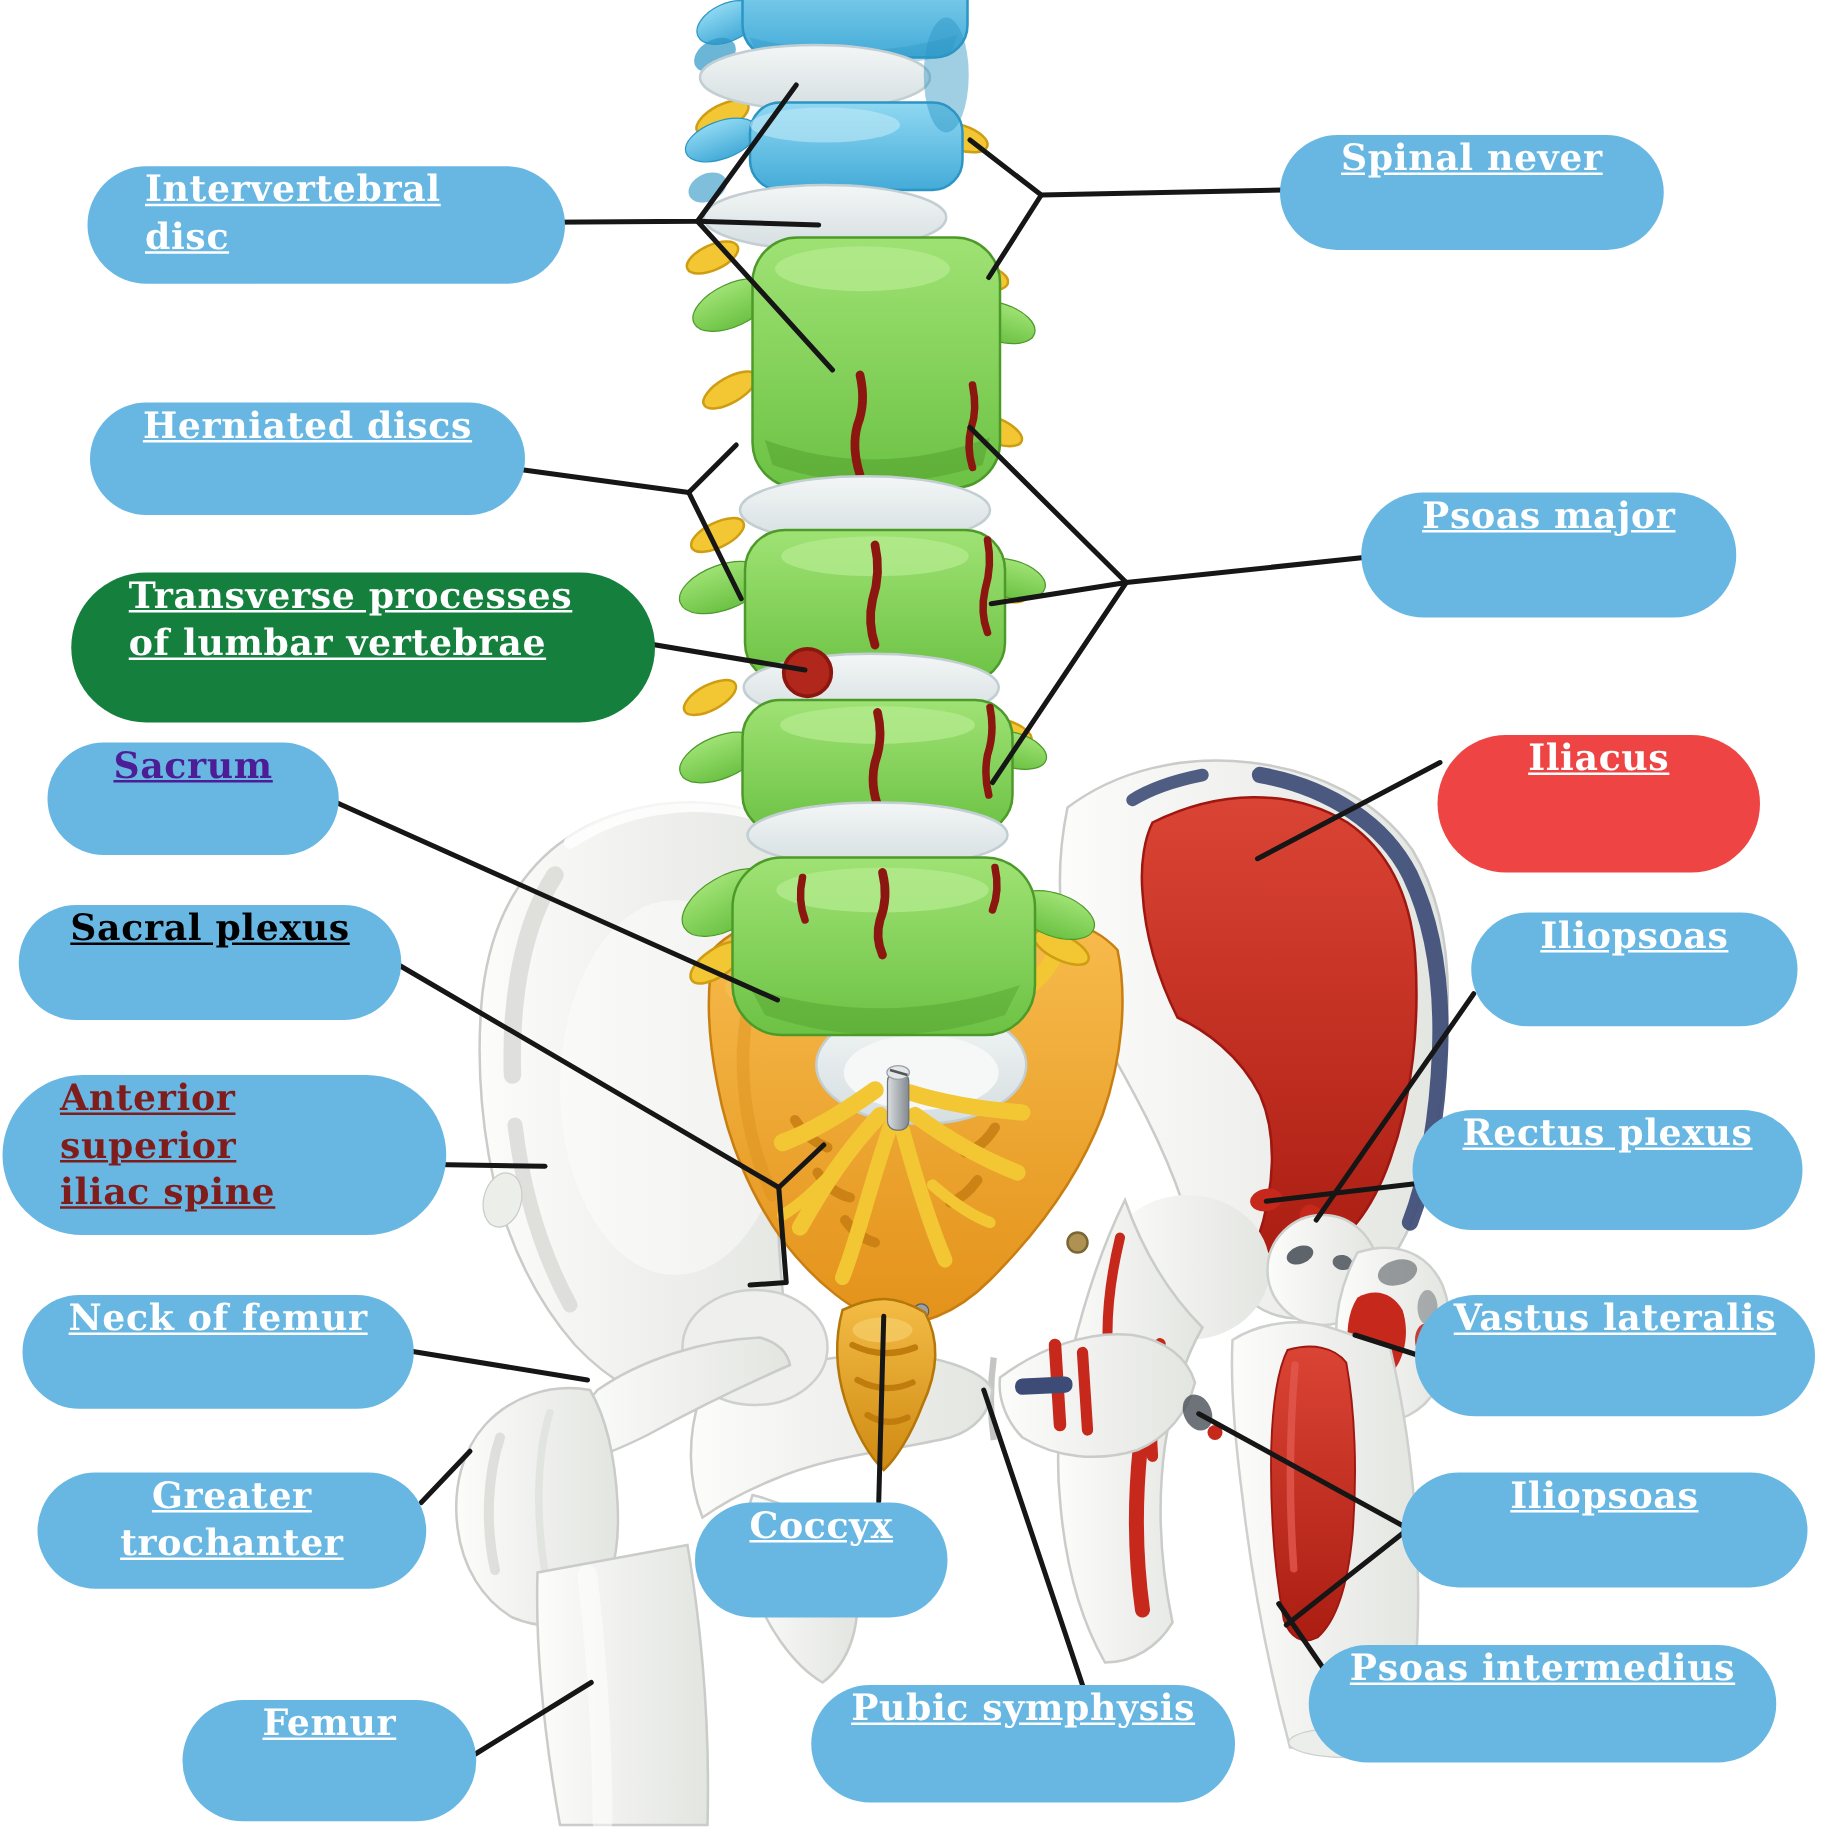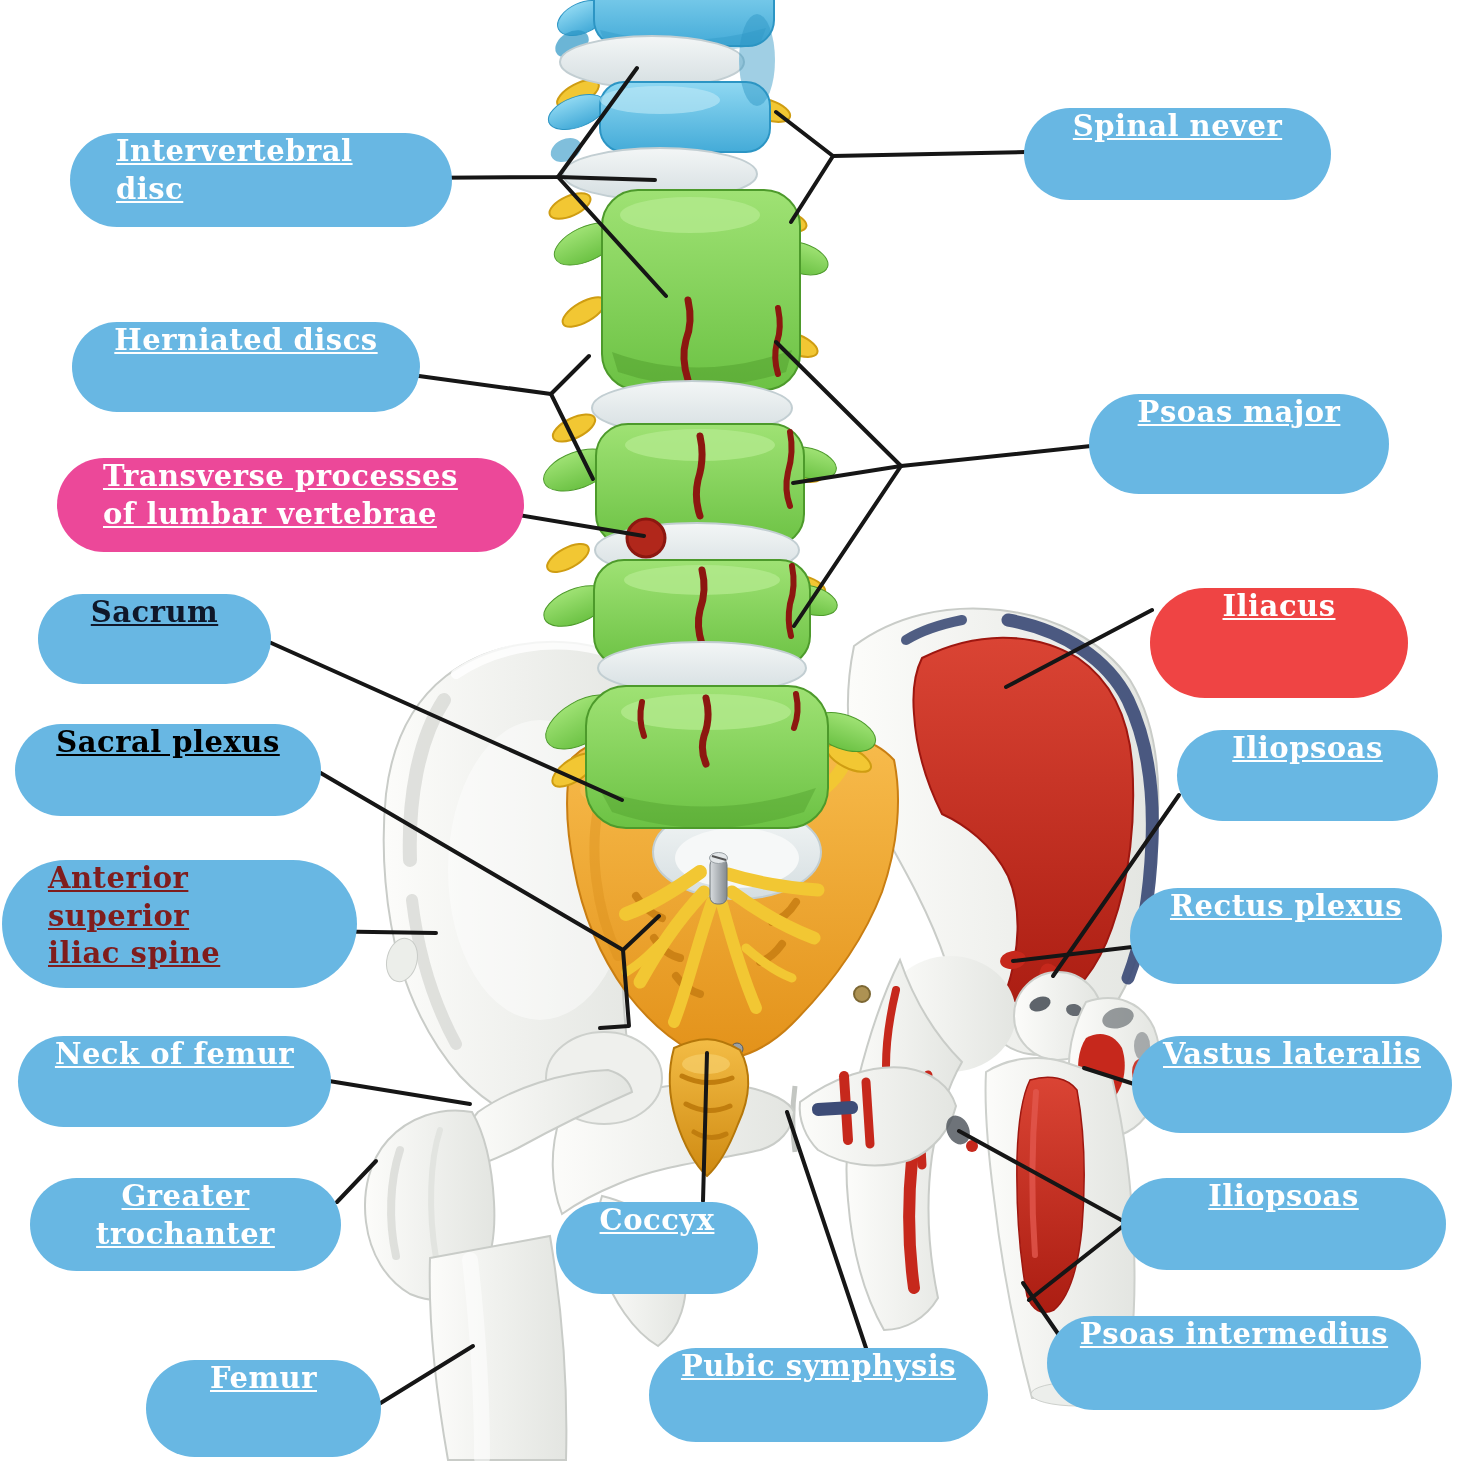--- a/index.html
+++ b/index.html
@@ -285,25 +285,25 @@
     </svg>
 
   <div id="labels-layer">
       <div class="pill left" style="left: 70px; top: 133px; width: 336px; height: 94px; background: rgb(104, 183, 227); color: rgb(255, 255, 255);">
         <span class="pill-text">Intervertebral
 disc</span>
       </div>
       <div class="pill" style="left: 72px; top: 322px; width: 348px; height: 90px; background: rgb(104, 183, 227); color: rgb(255, 255, 255);">
         <span class="pill-text">Herniated discs</span>
       </div>
-      <div class="pill left" style="left: 57px; top: 458px; width: 421px; height: 94px; background: #ec4899; color: rgb(255, 255, 255);">
+      <div class="pill left" style="left: 57px; top: 458px; width: 421px; height: 120px; background: #15803d; color: rgb(255, 255, 255);">
         <span class="pill-text">Transverse processes
 of lumbar vertebrae</span>
       </div>
-      <div class="pill" style="left: 38px; top: 594px; width: 233px; height: 90px; background: rgb(104, 183, 227); color: #0f172a;">
+      <div class="pill" style="left: 38px; top: 594px; width: 233px; height: 90px; background: rgb(104, 183, 227); color: #4c1d95;">
         <span class="pill-text">Sacrum</span>
       </div>
       <div class="pill" style="left: 15px; top: 724px; width: 306px; height: 92px; background: rgb(104, 183, 227); color: #000000;">
         <span class="pill-text">Sacral plexus</span>
       </div>
       <div class="pill left" style="left: 2px; top: 860px; width: 309px; height: 128px; background: rgb(104, 183, 227); color: #7f1d1d;">
         <span class="pill-text">Anterior
 superior
 iliac spine</span>
       </div>

